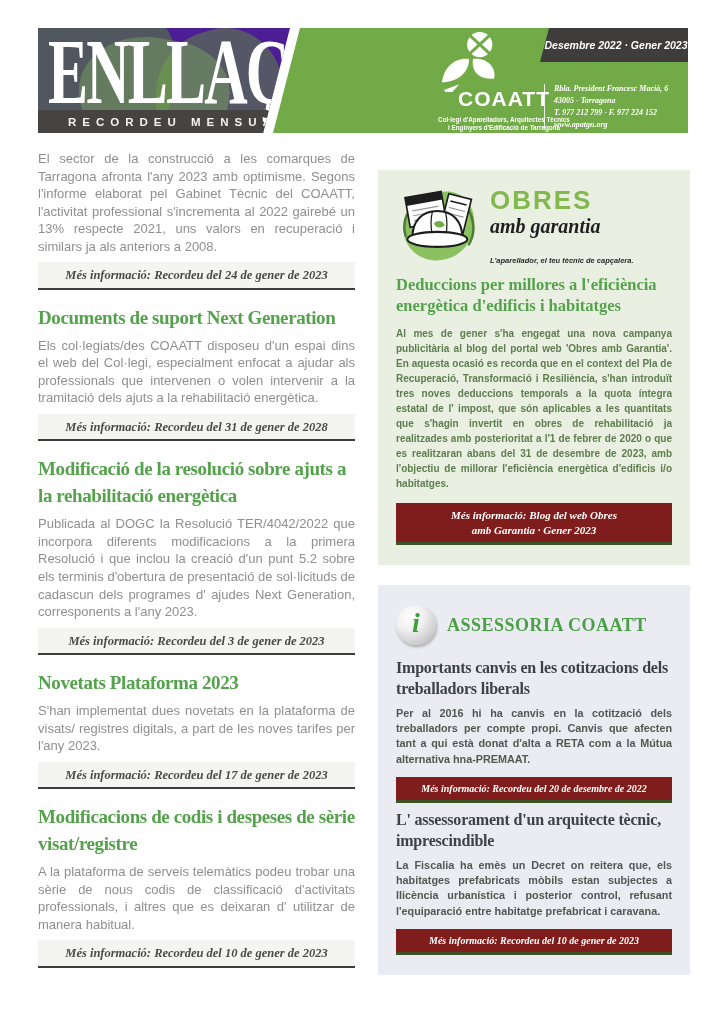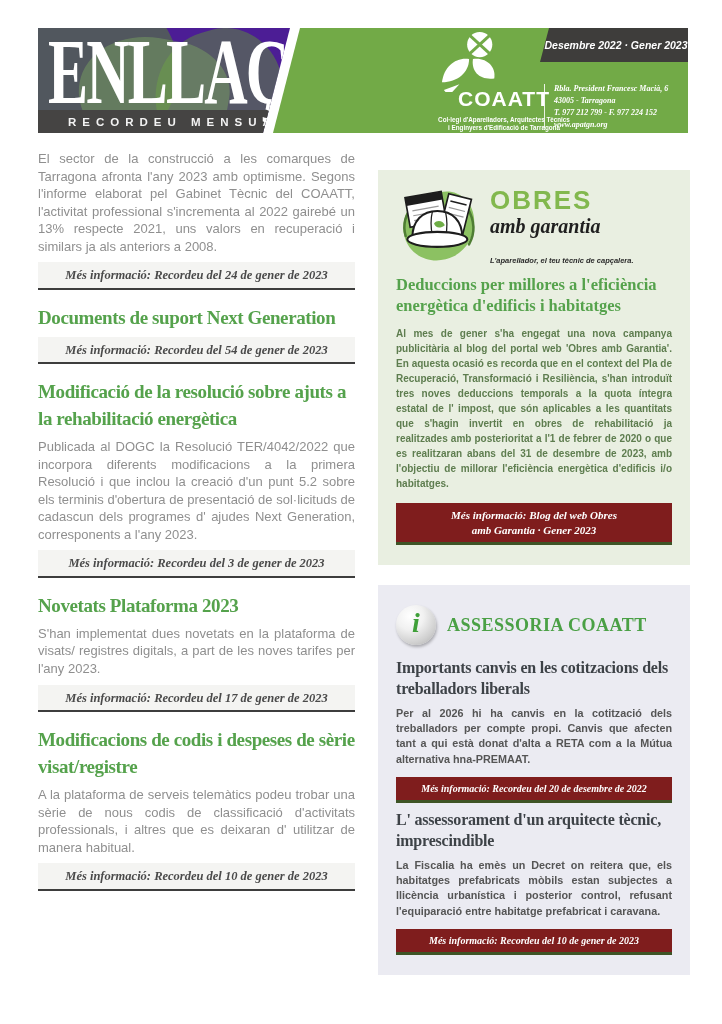--- a/index.html
+++ b/index.html
@@ -170,21 +170,22 @@
 
   <div class="col-left">
 
     <div class="article">
       <p>El sector de la construcció a les comarques de Tarragona afronta l'any 2023 amb optimisme. Segons l'informe elaborat pel Gabinet Tècnic del COAATT, l'activitat professional s'incrementa al 2022 gairebé un 13% respecte 2021, uns valors en recuperació i similars ja als anteriors a 2008.</p>
       <div class="more-bar">Més informació: Recordeu del 24 de gener de 2023</div>
     </div>
 
     <div class="article">
       <h2>Documents de suport Next Generation</h2>
-      <div class="more-bar">Més informació: Recordeu del 54 de gener de 2023</div>
+      <p>Els col·legiats/des COAATT disposeu d'un espai dins el web del Col·legi, especialment enfocat a ajudar als professionals que intervenen o volen intervenir a la tramitació dels ajuts a la rehabilitació energètica.</p>
+      <div class="more-bar">Més informació: Recordeu del 31 de gener de 2028</div>
     </div>
 
     <div class="article">
       <h2>Modificació de la resolució sobre ajuts a la rehabilitació energètica</h2>
       <p>Publicada al DOGC la Resolució TER/4042/2022 que incorpora diferents modificacions a la primera Resolució i que inclou la creació d'un punt 5.2 sobre els terminis d'obertura de presentació de sol·licituds de cadascun dels programes d' ajudes Next Generation, corresponents a l'any 2023.</p>
       <div class="more-bar">Més informació: Recordeu del 3 de gener de 2023</div>
     </div>
 
     <div class="article">
       <h2>Novetats Plataforma 2023</h2>
@@ -244,21 +245,21 @@
     <div class="card card-assessoria">
       <div class="assessoria-header">
         <div class="info-sphere">
           <span>i</span>
         </div>
         <div class="assessoria-title">ASSESSORIA COAATT</div>
       </div>
 
       <div>
         <h4>Importants canvis en les cotitzacions dels treballadors liberals</h4>
-        <p>Per al 2026 hi ha canvis en la cotització dels treballadors per compte propi. Canvis que afecten tant a qui està donat d'alta a RETA com a la Mútua alternativa hna-PREMAAT.</p>
+        <p>Per al 2016 hi ha canvis en la cotització dels treballadors per compte propi. Canvis que afecten tant a qui està donat d'alta a RETA com a la Mútua alternativa hna-PREMAAT.</p>
         <div class="btn">Més informació: Recordeu del 20 de desembre de 2022</div>
       </div>
 
       <div>
         <h4>L' assessorament d'un arquitecte tècnic, imprescindible</h4>
         <p>La Fiscalia ha emès un Decret on reitera que, els habitatges prefabricats mòbils estan subjectes a llicència urbanística i posterior control, refusant l'equiparació entre habitatge prefabricat i caravana.</p>
         <div class="btn">Més informació: Recordeu del 10 de gener de 2023</div>
       </div>
     </div>
 

